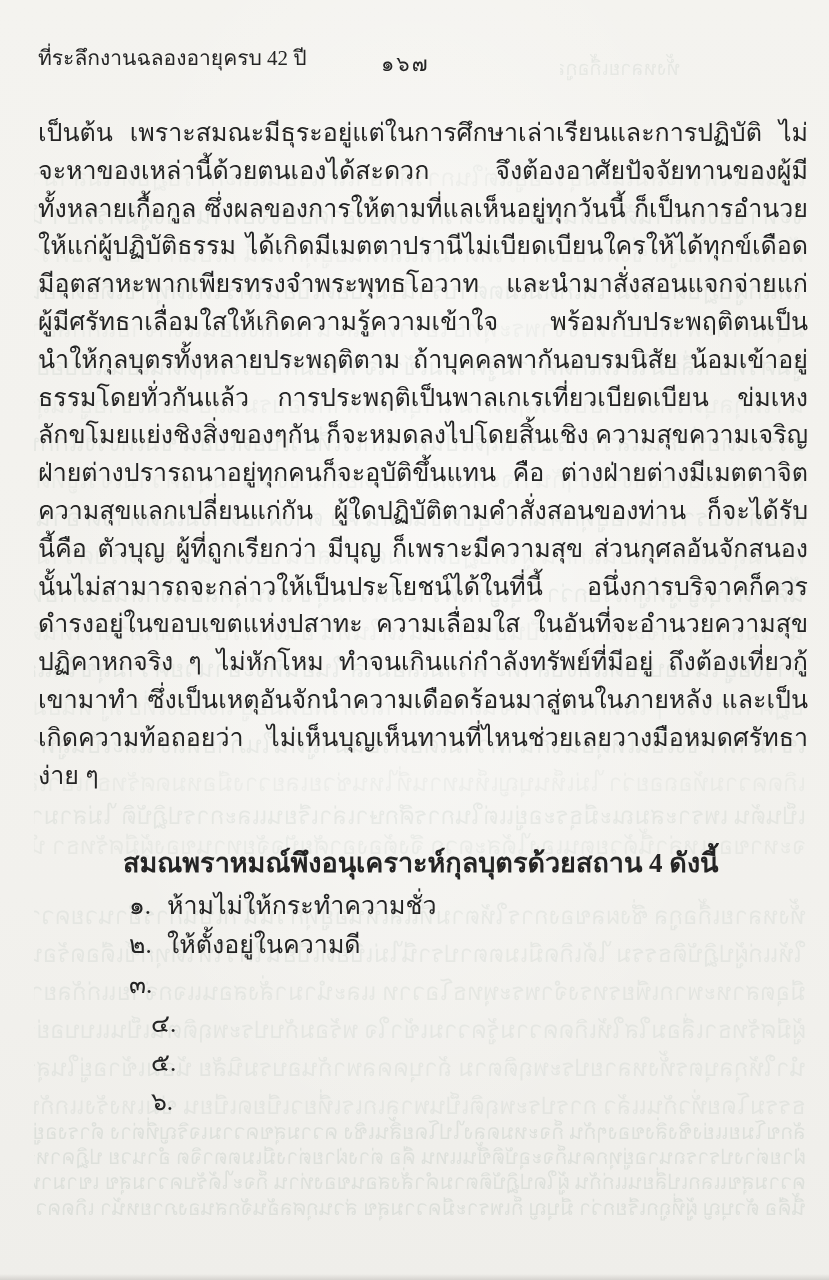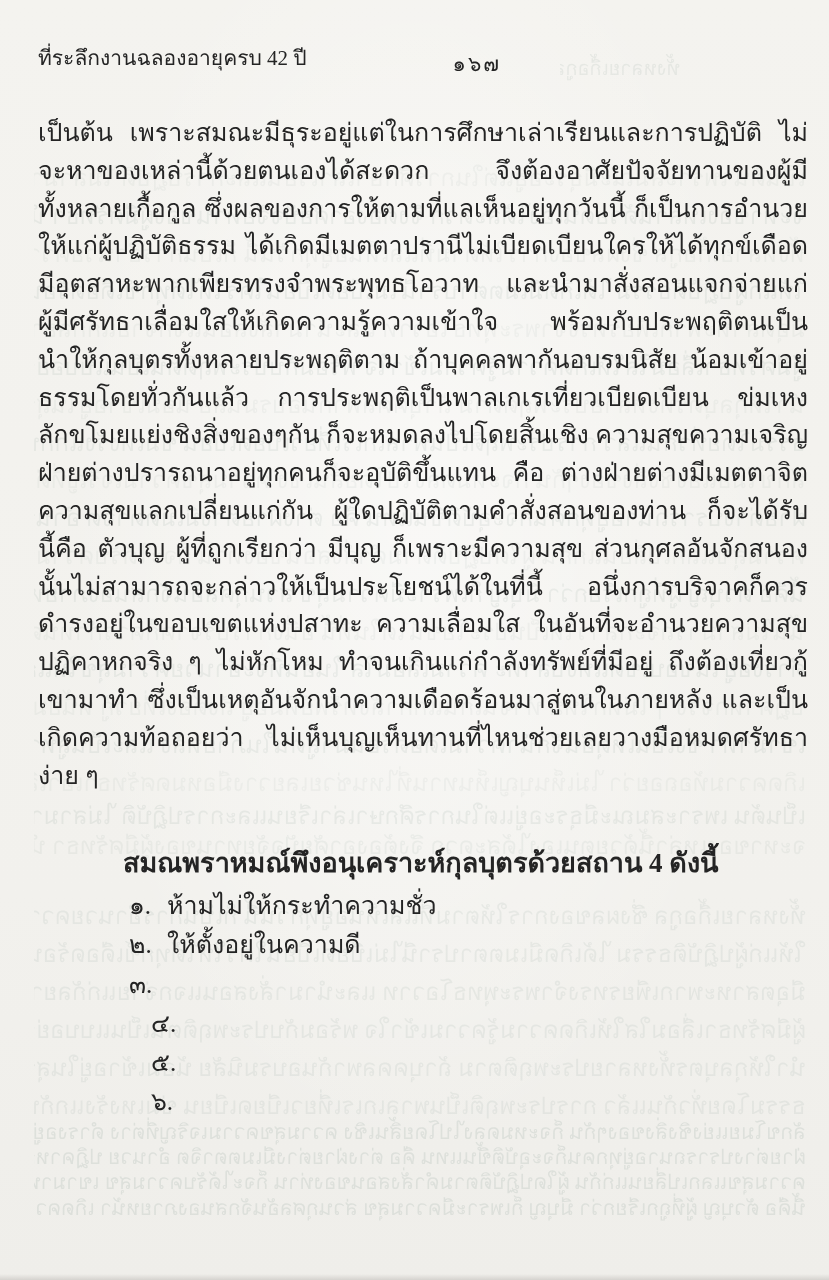--- a/index.html
+++ b/index.html
@@ -32,21 +32,21 @@
   }
 
   
   .content{position:absolute;inset:0;}
 
   .page-header{
     position:absolute;top:40px;left:38px;right:34px;height:40px;
     font-size:21px;line-height:36px;
   }
   .header-left{position:absolute;left:0;top:0;}
-  .header-page-number{position:absolute;left:343px;top:6px;width:120px;text-align:right;font-size:21px;letter-spacing:2px;}
+  .header-page-number{position:absolute;left:343px;top:6px;width:120px;text-align:left;font-size:21px;letter-spacing:2px;}
   .header-right{position:absolute;right:2px;top:0;}
 
   .body-paragraph{
     position:absolute;top:114px;left:38px;width:770px;
     font-size:25px;
   }
   .body-line{
     height:37.8px;line-height:37.8px;
     overflow:hidden;
     text-align:justify;text-align-last:justify;

